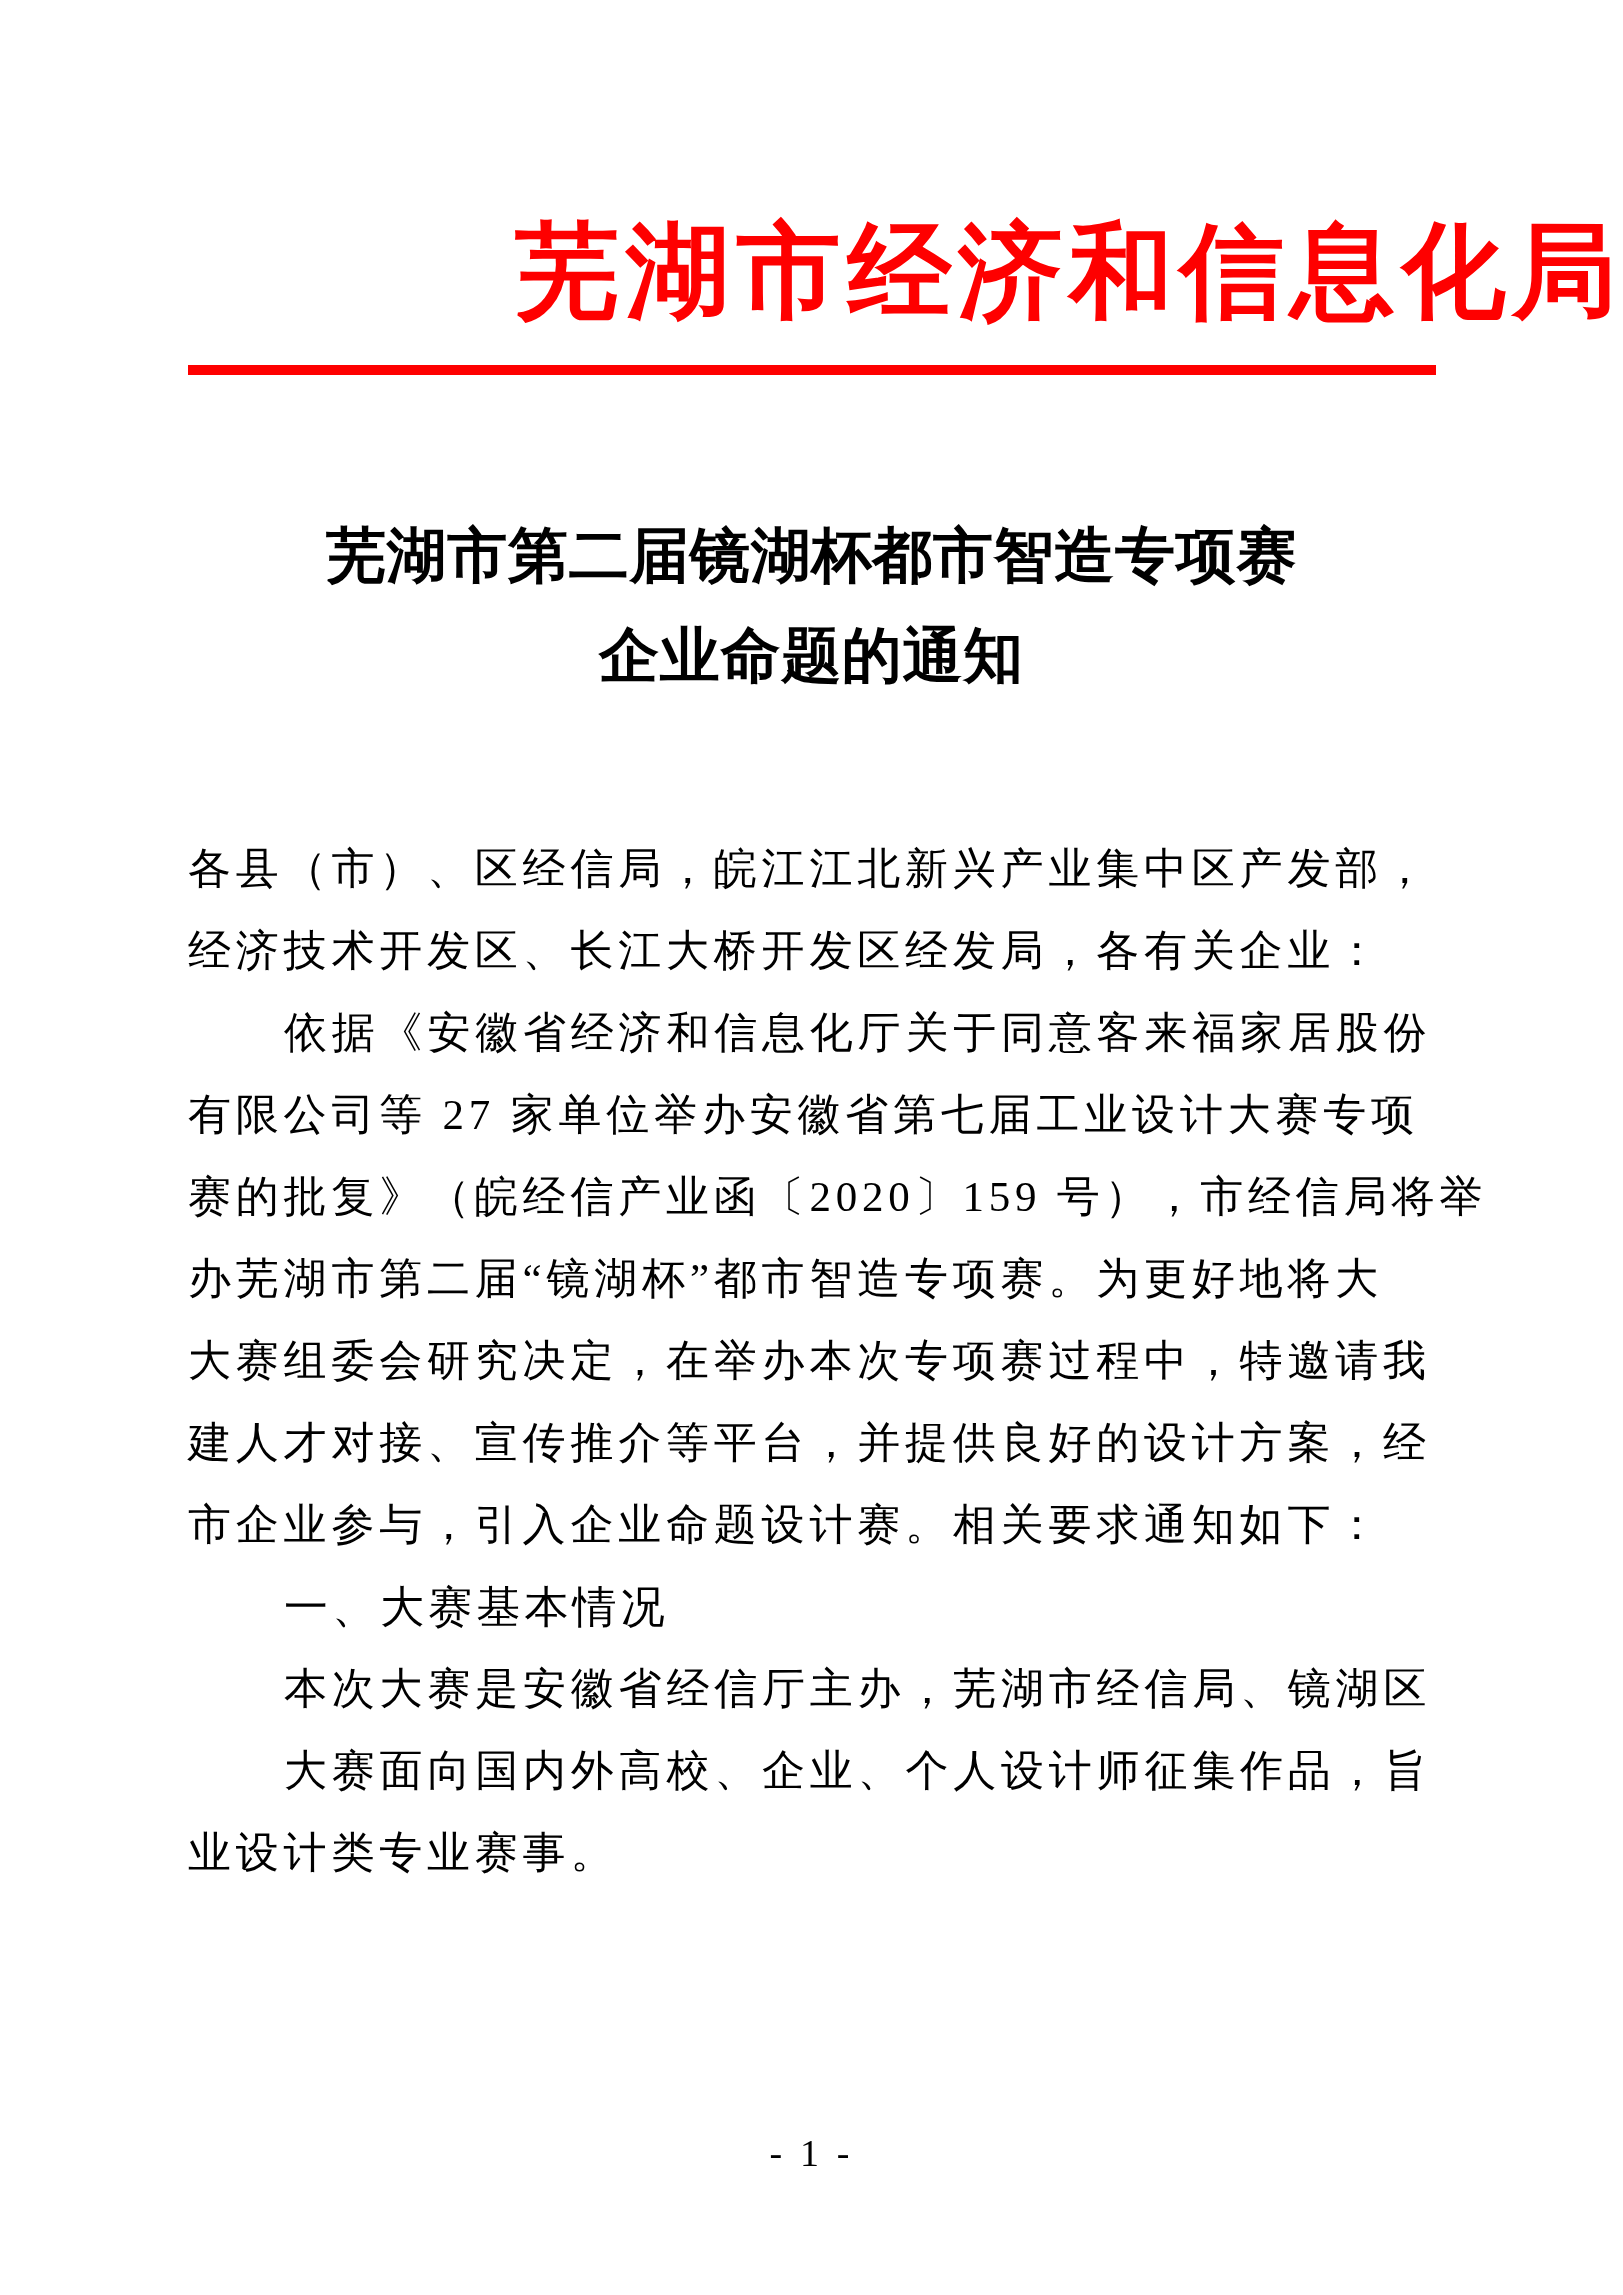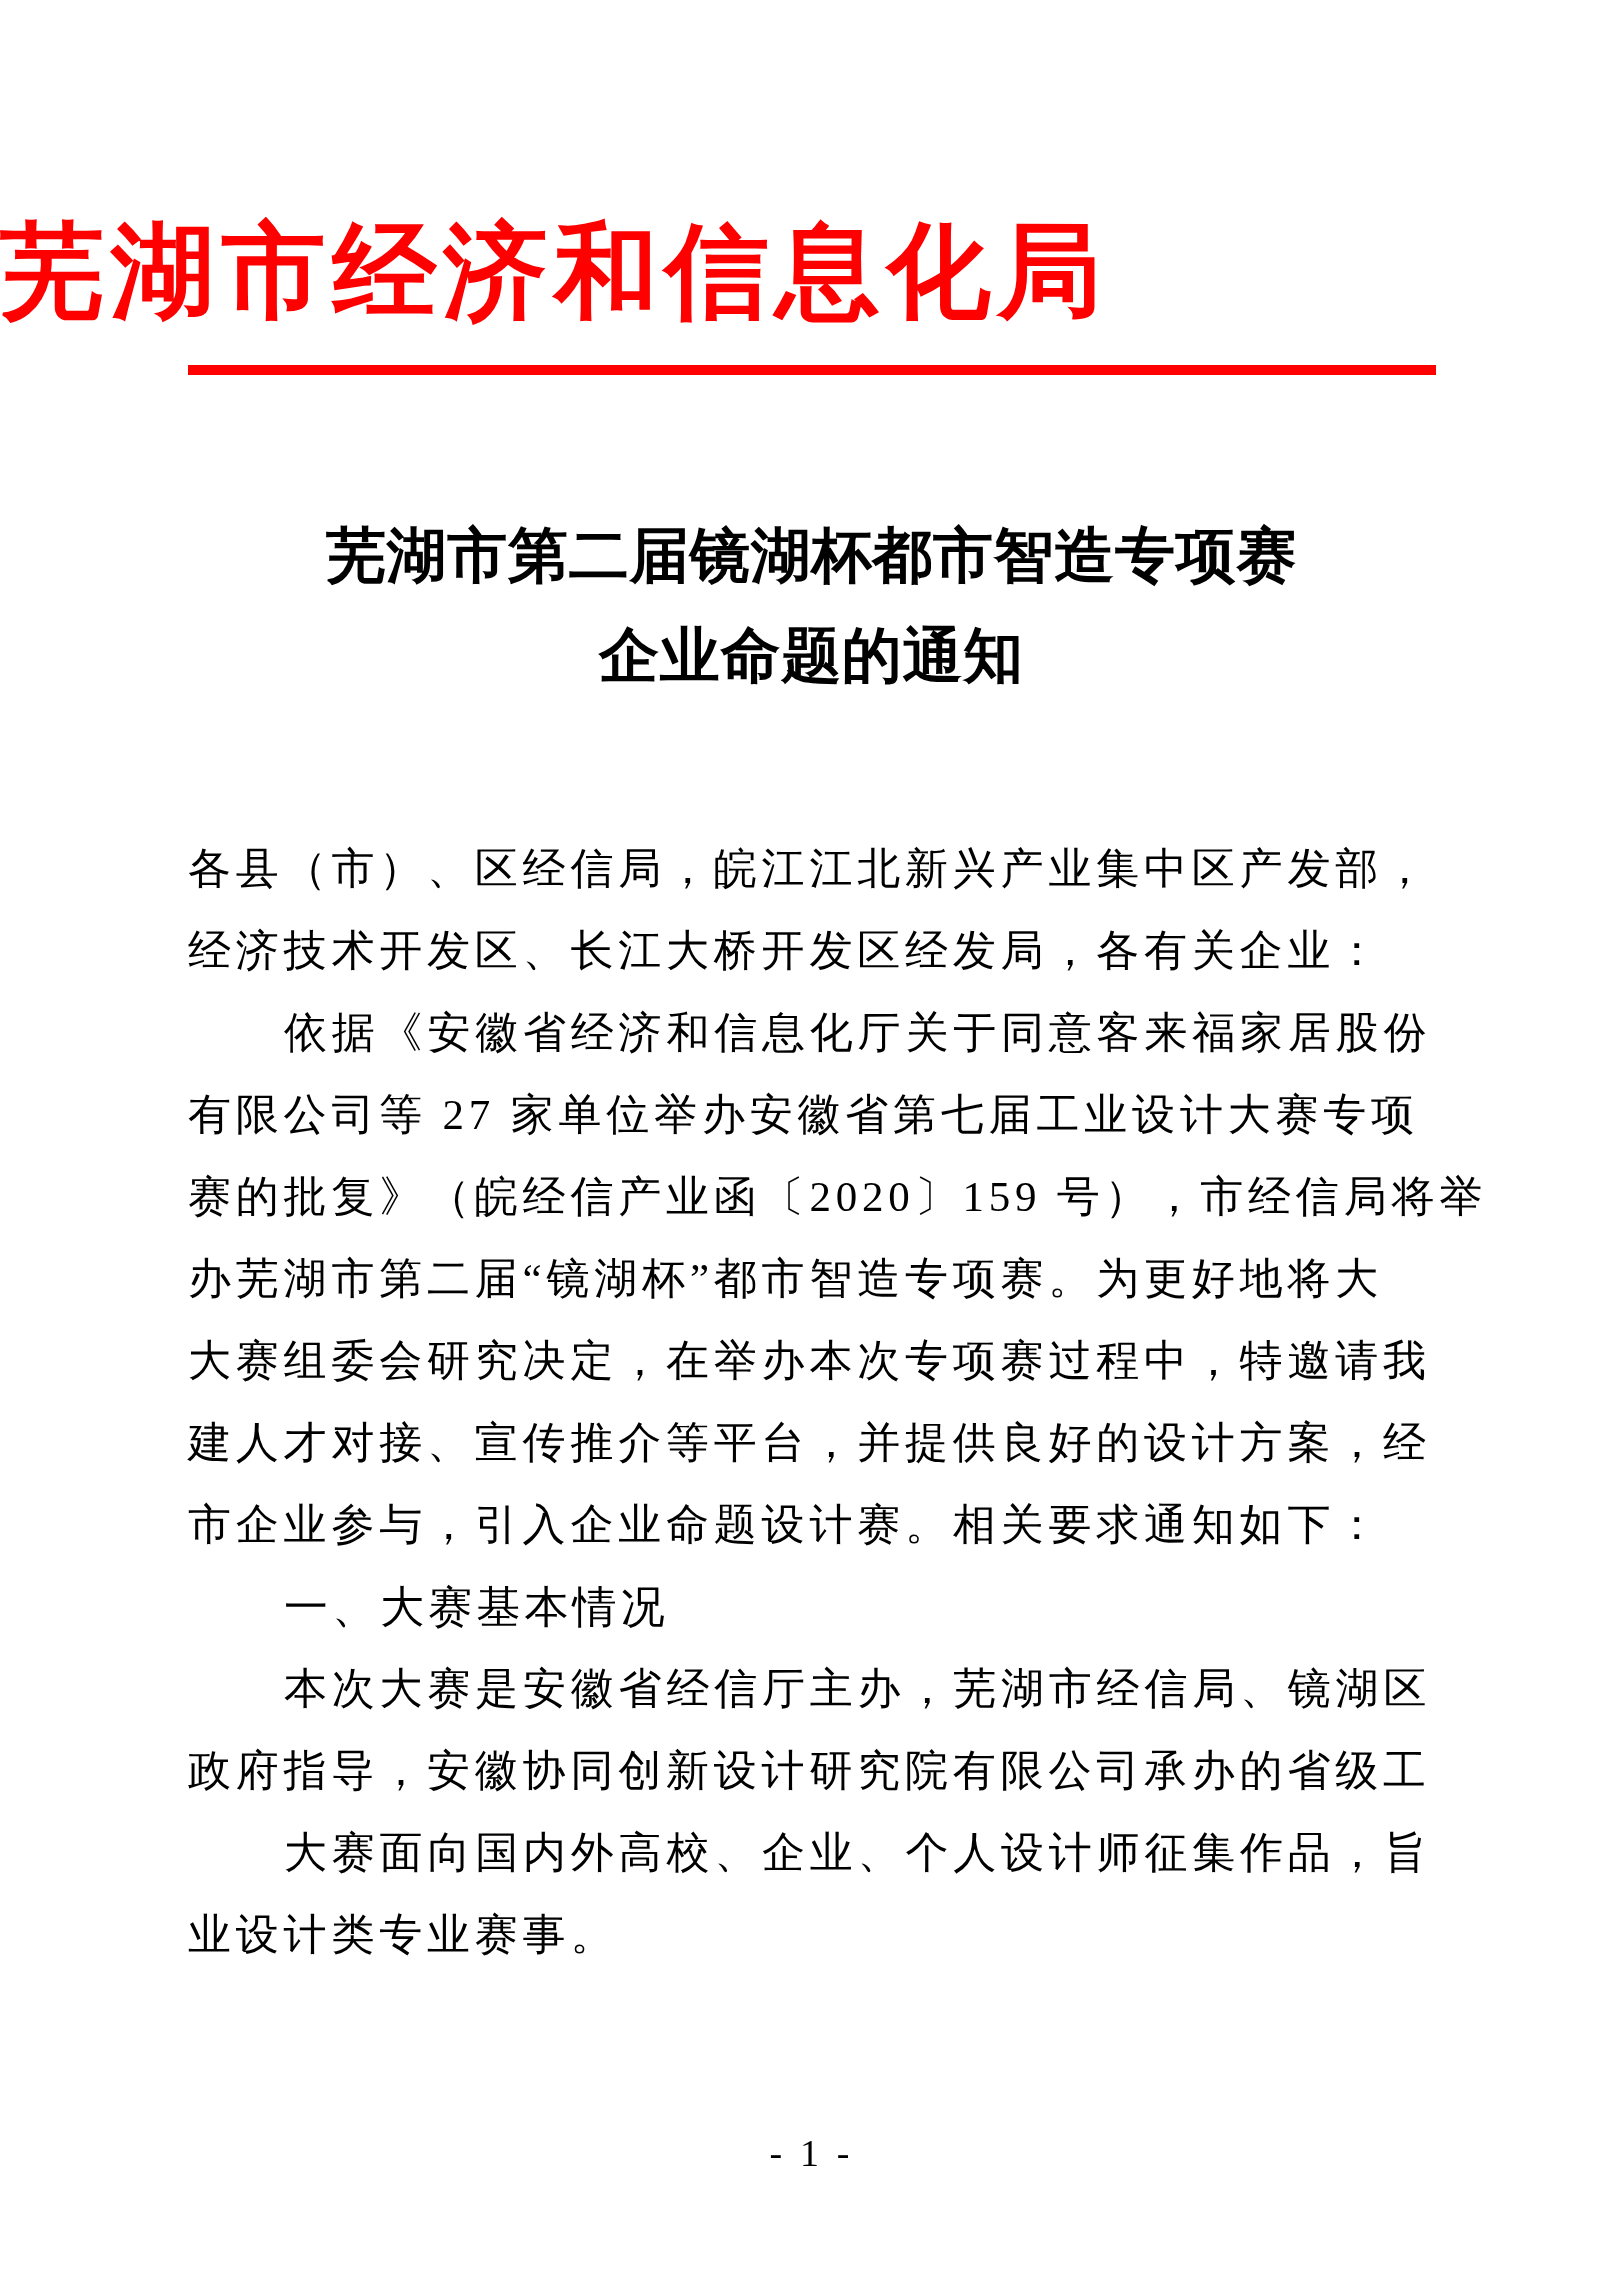--- a/index.html
+++ b/index.html
@@ -15,21 +15,21 @@
   .page {
     position: absolute;
     inset: 0;
     background: #ffffff;
   }
   .letterhead {
     position: absolute;
     top: 220px;
     left: 0;
     width: 100%;
-    text-align: left;
+    text-align: right;
     font-size: 104px;
     line-height: 104px;
     font-weight: bold;
     letter-spacing: 6.8px;
     color: #fe0000;
     white-space: nowrap;
   }
   .divider {
     position: absolute;
     top: 365px;
@@ -98,21 +98,20 @@
     <div class="line">经济技术开发区、长江大桥开发区经发局，各有关企业：</div>
     <div class="line indent">依据《安徽省经济和信息化厅关于同意客来福家居股份</div>
     <div class="line">有限公司等 27 家单位举办安徽省第七届工业设计大赛专项</div>
     <div class="line">赛的批复》（皖经信产业函〔2020〕159 号），市经信局将举</div>
     <div class="line">办芜湖市第二届“镜湖杯”都市智造专项赛。为更好地将大</div>
     <div class="line">大赛组委会研究决定，在举办本次专项赛过程中，特邀请我</div>
     <div class="line">建人才对接、宣传推介等平台，并提供良好的设计方案，经</div>
     <div class="line">市企业参与，引入企业命题设计赛。相关要求通知如下：</div>
     <div class="line indent heading">一、大赛基本情况</div>
     <div class="line indent">本次大赛是安徽省经信厅主办，芜湖市经信局、镜湖区</div>
-    <div class="line">政府指导，安徽协同创新设计研究院有限公司承办的省级工</div>
     <div class="line indent">大赛面向国内外高校、企业、个人设计师征集作品，旨</div>
     <div class="line">业设计类专业赛事。</div>
   </div>
 
   <div class="page-number">- 1 -</div>
 
 </div>
 
 
 </body></html>

